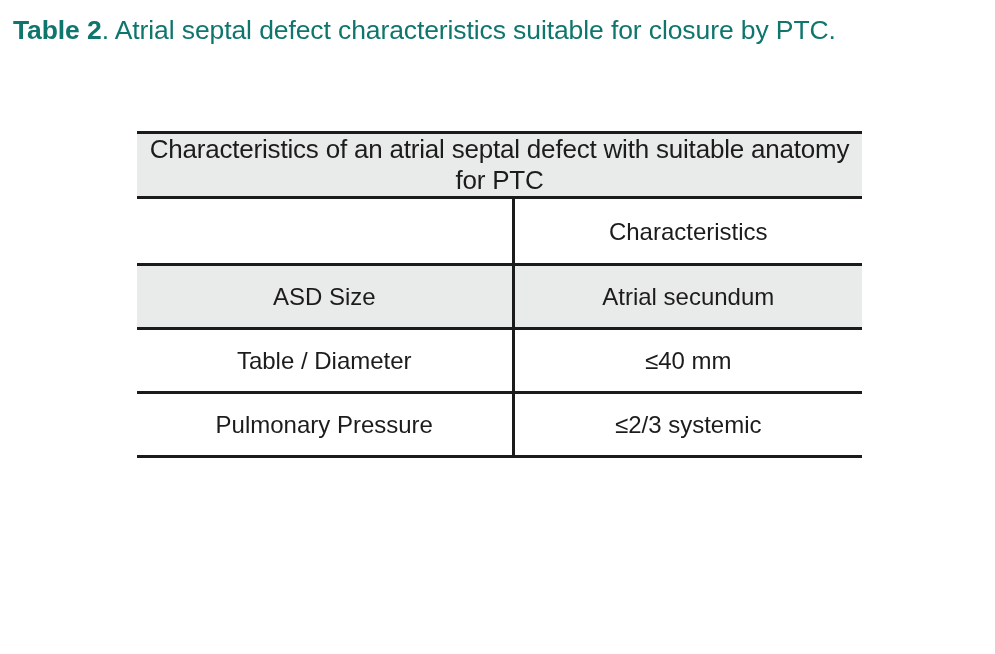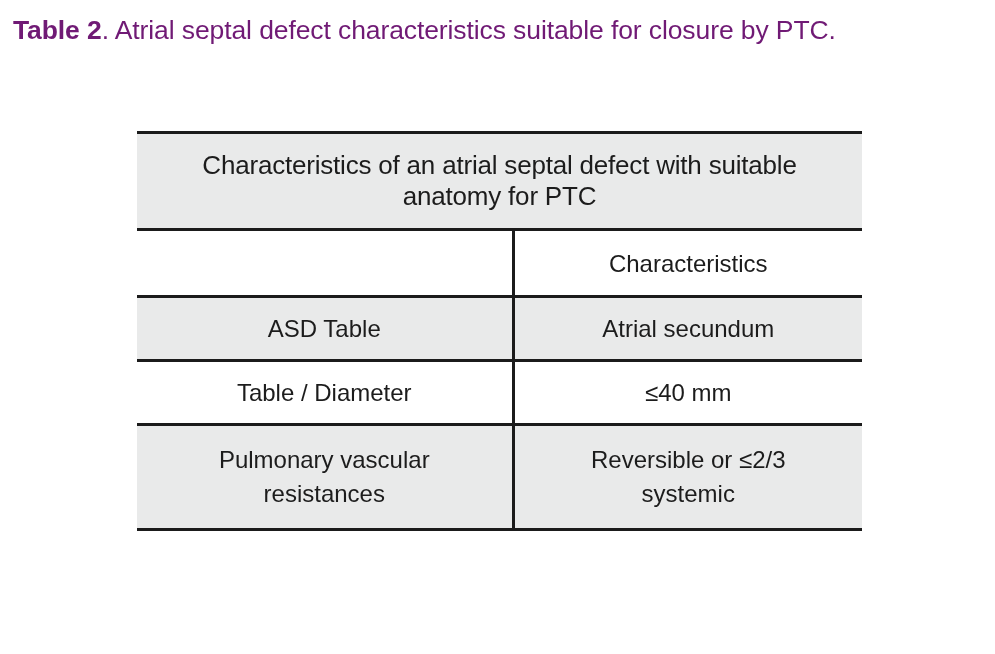--- a/index.html
+++ b/index.html
@@ -20,21 +20,21 @@
   .caption {
     position: absolute;
     left: 13px;
     top: 14px;
     width: 972px;
     font-size: 26.5px;
     line-height: 33px;
     text-align: justify;
     text-align-last: left;
     letter-spacing: -0.1px;
-    color: #701a75;
+    color: #0f766e;
   }
   .caption-label {
     font-weight: bold;
   }
 
   
   .table-wrap {
     position: absolute;
     left: 137px;
     top: 131px;
@@ -44,21 +44,21 @@
     width: 725px;
     border-collapse: collapse;
     table-layout: fixed;
     font-size: 24px;
     color: #1c1c1c;
   }
   table.asd-table col.col-label { width: 376px; }
   table.asd-table col.col-value { width: 349px; }
 
   .asd-table td, .asd-table th {
-    padding: 16px;
+    padding: 0;
     margin: 0;
     text-align: center;
     vertical-align: middle;
     font-weight: normal;
   }
 
   
   .title-cell {
     background: #e9eaea;
     font-weight: bold;
@@ -113,36 +113,30 @@
       <tr>
         <td class="title-cell" colspan="2">Characteristics of an atrial septal defect with suitable anatomy for PTC</td>
       </tr>
 
       <tr class="rowline white headrow">
         <td class="label-cell"></td>
         <td class="value-cell">Characteristics</td>
       </tr>
 
       <tr class="rowline shade">
-        <td class="label-cell">ASD Table</td>
+        <td class="label-cell">ASD Size</td>
         <td class="value-cell">Atrial secundum</td>
       </tr>
 
       <tr class="rowline white">
         <td class="label-cell">Table / Diameter</td>
         <td class="value-cell">≤40 mm</td>
       </tr>
 
 
+      <tr class="rowline white">
+        <td class="label-cell">Pulmonary Pressure</td>
+        <td class="value-cell">≤2/3 systemic</td>
+      </tr>
 
-      <tr class="rowline shade tall">
-        <td class="label-cell">
-          <span class="cell-line">Pulmonary vascular</span>
-          <span class="cell-line">resistances</span>
-        </td>
-        <td class="value-cell">
-          <span class="cell-line">Reversible or ≤2/3</span>
-          <span class="cell-line">systemic</span>
-        </td>
-      </tr>
     </tbody>
   </table>
 </div>
 
 </body></html>

